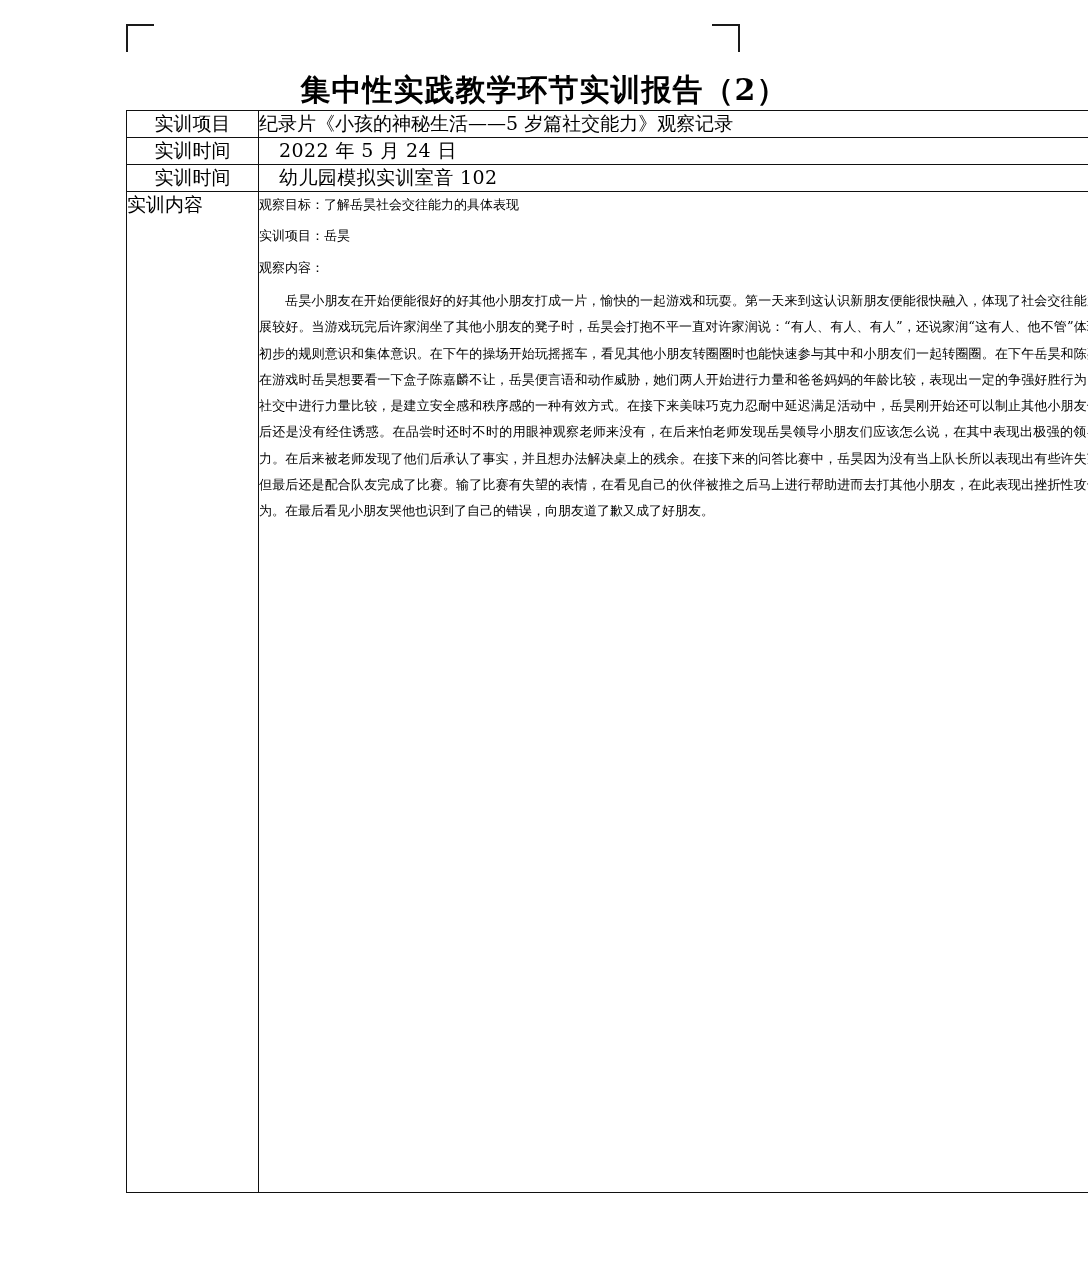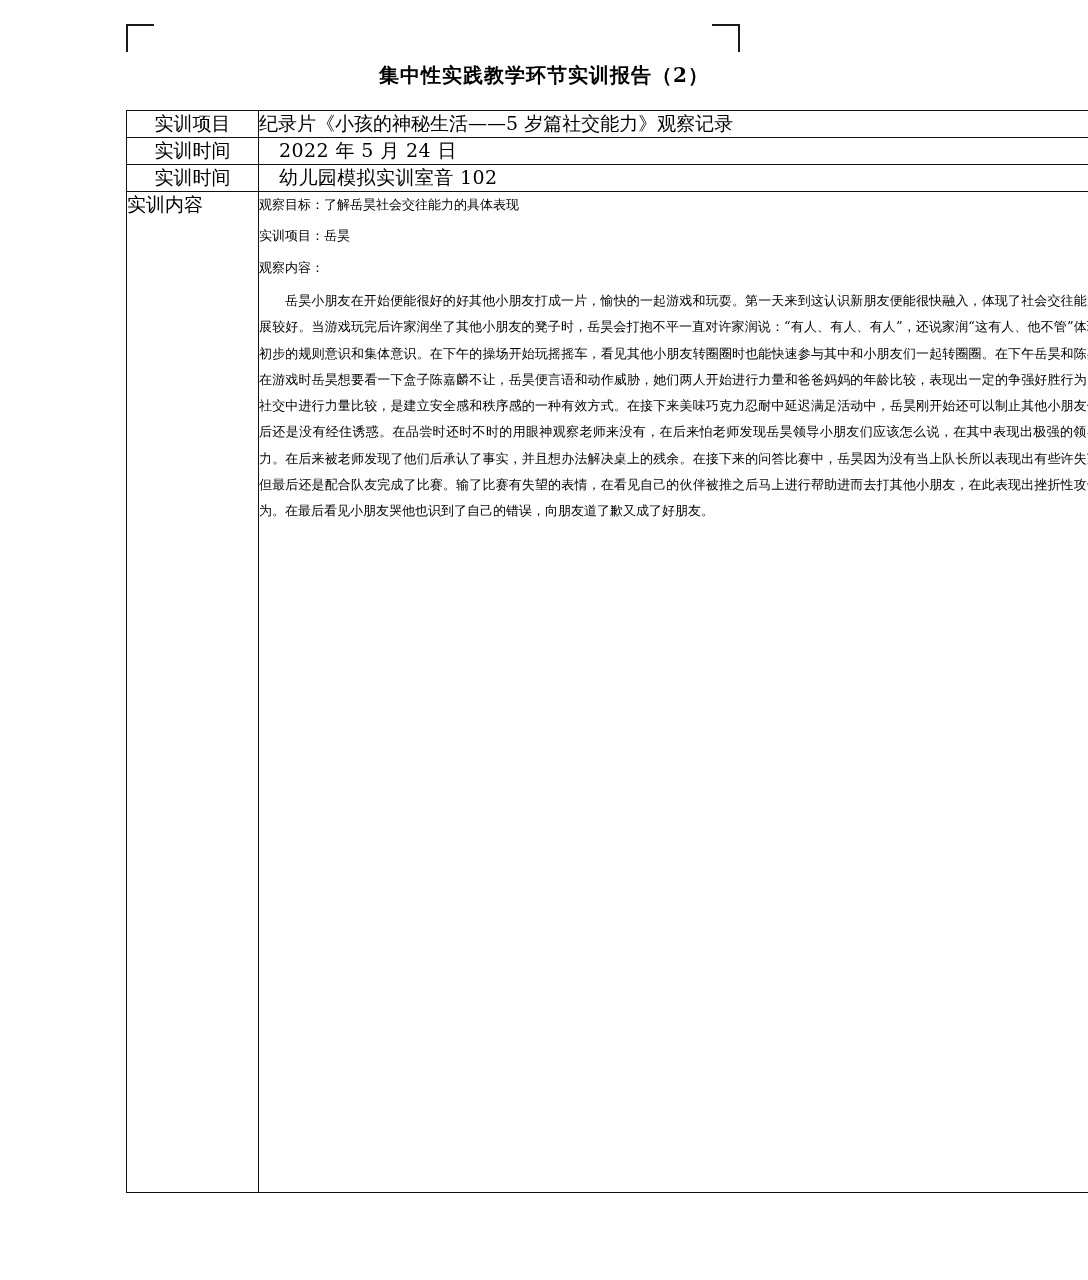--- a/index.html
+++ b/index.html
@@ -36,23 +36,23 @@
   .crop-tr {
     left: 712px;
     top: 24px;
     border-right: 2px solid #1a1a1a;
     border-top: 2px solid #1a1a1a;
   }
   .doc-title {
     position: absolute;
     left: 0;
     right: 0;
-    top: 62px;
+    top: 70px;
     text-align: center;
-    font-size: 20px;
+    font-size: 30px;
     font-weight: bold;
     letter-spacing: 1px;
     font-family: "DejaVu Serif", "Liberation Serif", serif;
   }
   table.report {
     position: absolute;
     left: 126px;
     top: 110px;
     width: 988px;
     border-collapse: collapse;

